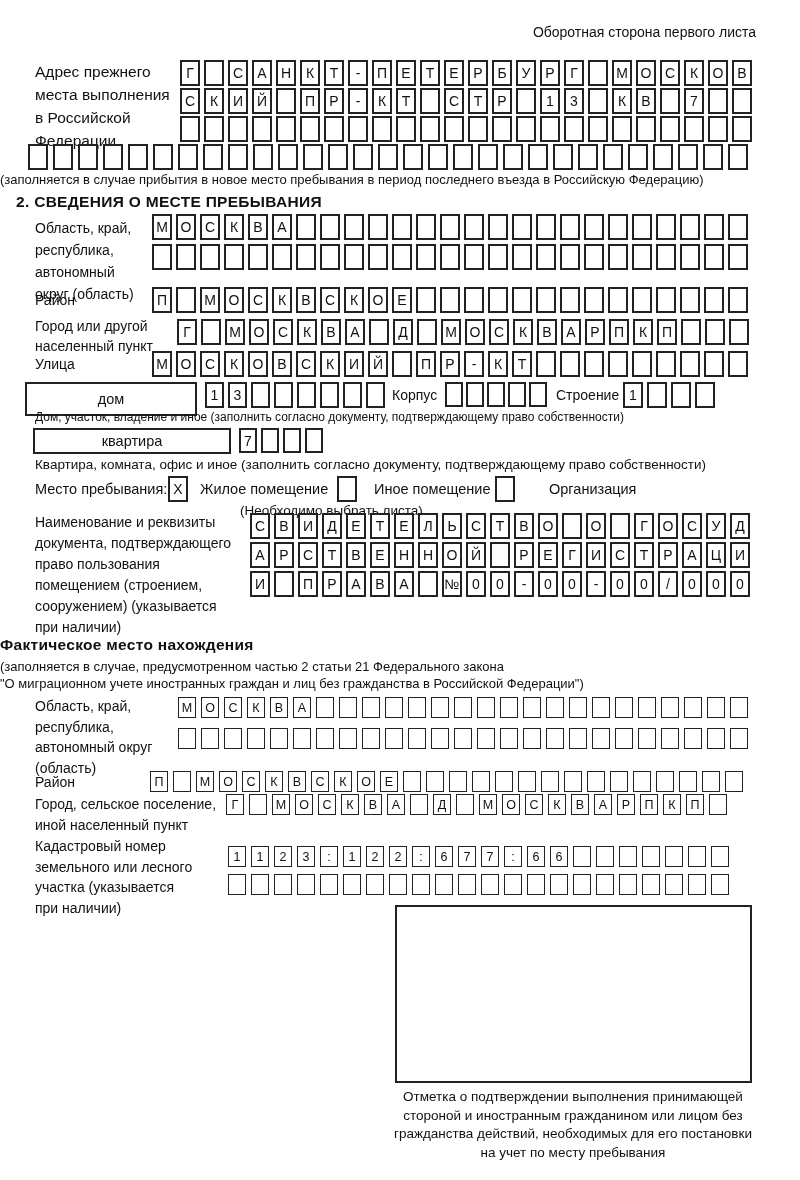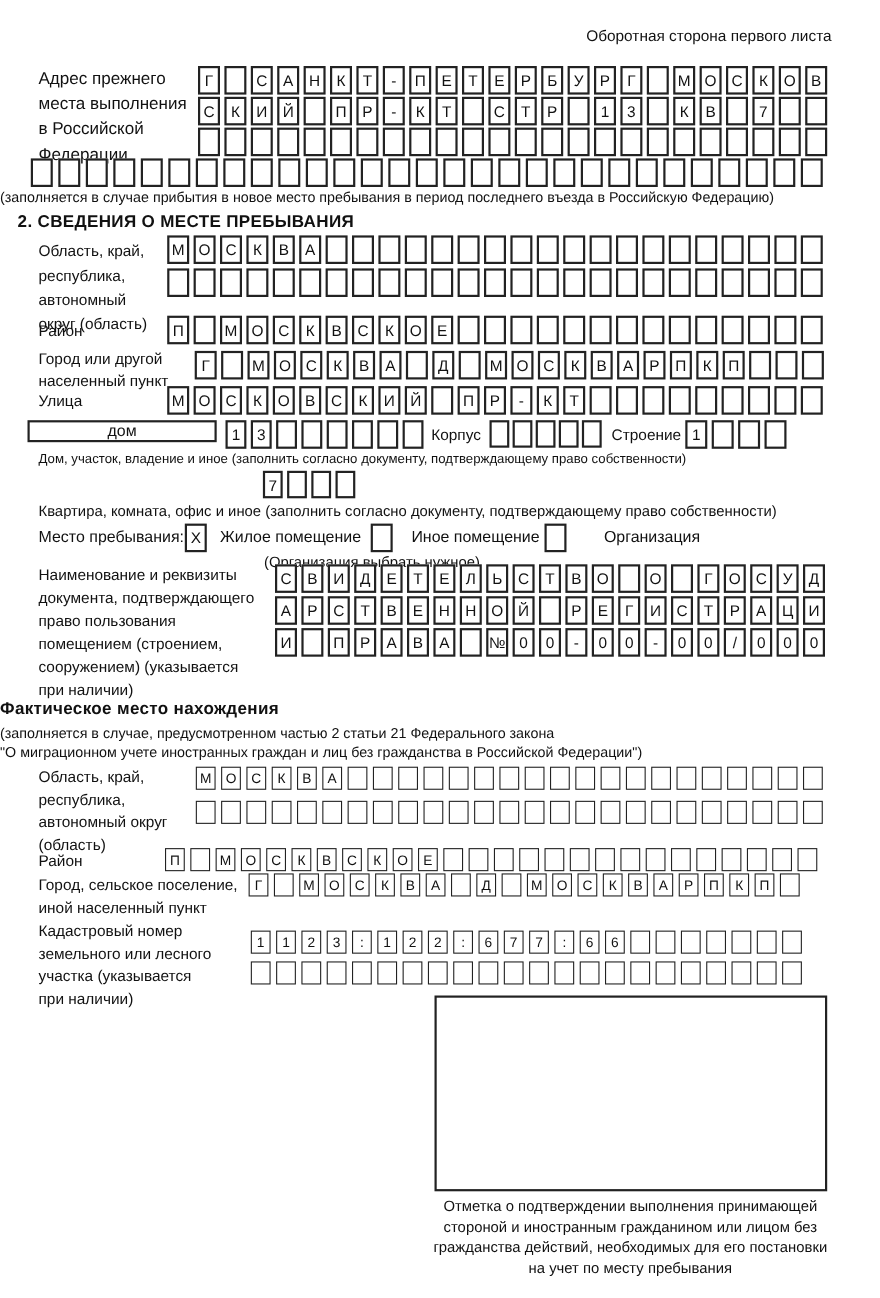--- a/index.html
+++ b/index.html
@@ -292,21 +292,21 @@
       <div class="cell"></div>
       <div class="cell"></div>
       <div class="cell"></div>
       <div class="cell"></div>
       <div class="cell"></div>
       <div class="cell"></div>
       <div class="cell"></div>
       <div class="cell"></div>
     </div>
 
-  <div class="abs widebox" style="left:25px;top:382px;width:172px;height:20px;">дом</div>
+  <div class="abs widebox" style="left:25px;top:382px;width:172px;height:34px;">дом</div>
   <div class="abs cellrow md" style="left:205px;top:382px;">
       <div class="cell">1</div>
       <div class="cell">3</div>
       <div class="cell"></div>
       <div class="cell"></div>
       <div class="cell"></div>
       <div class="cell"></div>
       <div class="cell"></div>
       <div class="cell"></div>
     </div>
@@ -320,36 +320,37 @@
     </div>
   <div class="abs lbl" style="left:556px;top:385px;">Строение</div>
   <div class="abs cellrow" style="left:623px;top:382px;">
       <div class="cell">1</div>
       <div class="cell"></div>
       <div class="cell"></div>
       <div class="cell"></div>
     </div>
   <div class="abs cap" style="left:35px;top:410px;font-size:12px;">Дом, участок, владение и иное (заполнить согласно документу, подтверждающему право собственности)</div>
 
+  <div class="abs widebox" style="left:33px;top:428px;width:198px;height:26px;">квартира</div>
   <div class="abs cellrow kv" style="left:239px;top:428px;">
       <div class="cell">7</div>
       <div class="cell"></div>
       <div class="cell"></div>
       <div class="cell"></div>
     </div>
   <div class="abs cap" style="left:35px;top:457px;font-size:13.5px;">Квартира, комната, офис и иное (заполнить согласно документу, подтверждающему право собственности)</div>
 
   <div class="abs lbl" style="left:35px;top:479px;font-size:14.5px;">Место пребывания:</div>
   <div class="abs checkbox" style="left:168px;top:476px;">X</div>
   <div class="abs lbl" style="left:200px;top:479px;font-size:14.5px;">Жилое помещение</div>
   <div class="abs checkbox" style="left:337px;top:476px;"></div>
   <div class="abs lbl" style="left:374px;top:479px;font-size:14.5px;">Иное помещение</div>
   <div class="abs checkbox" style="left:495px;top:476px;"></div>
   <div class="abs lbl" style="left:549px;top:479px;font-size:14.5px;">Организация</div>
-  <div class="abs cap" style="left:240px;top:503px;font-size:13.5px;">(Организация выбрать нужное)</div>
+  <div class="abs cap" style="left:240px;top:503px;font-size:13.5px;">(Необходимо выбрать листа)</div>
 
   <div class="abs lbl" style="left:35px;top:512px;">Наименование и реквизиты
 документа, подтверждающего
 право пользования
 помещением (строением,
 сооружением) (указывается
 при наличии)</div>
   <div class="abs cellrow" style="left:250px;top:513px;">
       <div class="cell">С</div>
       <div class="cell">В</div>

